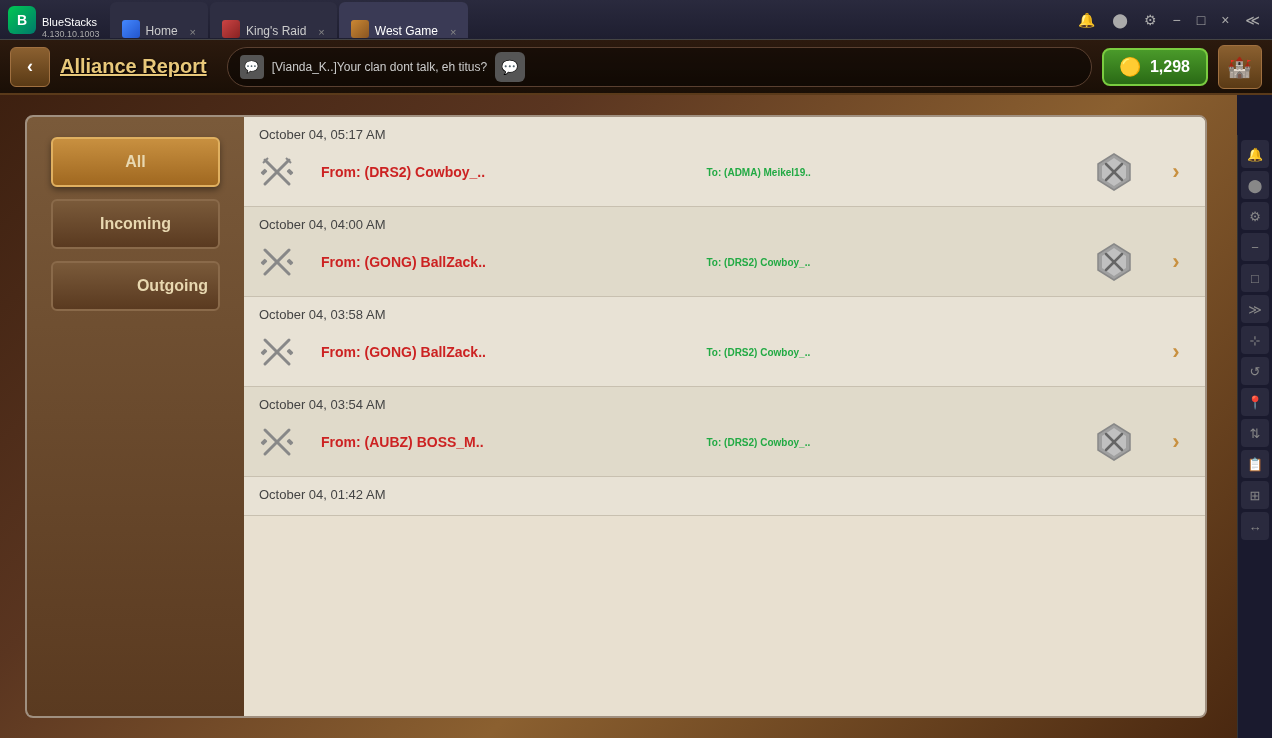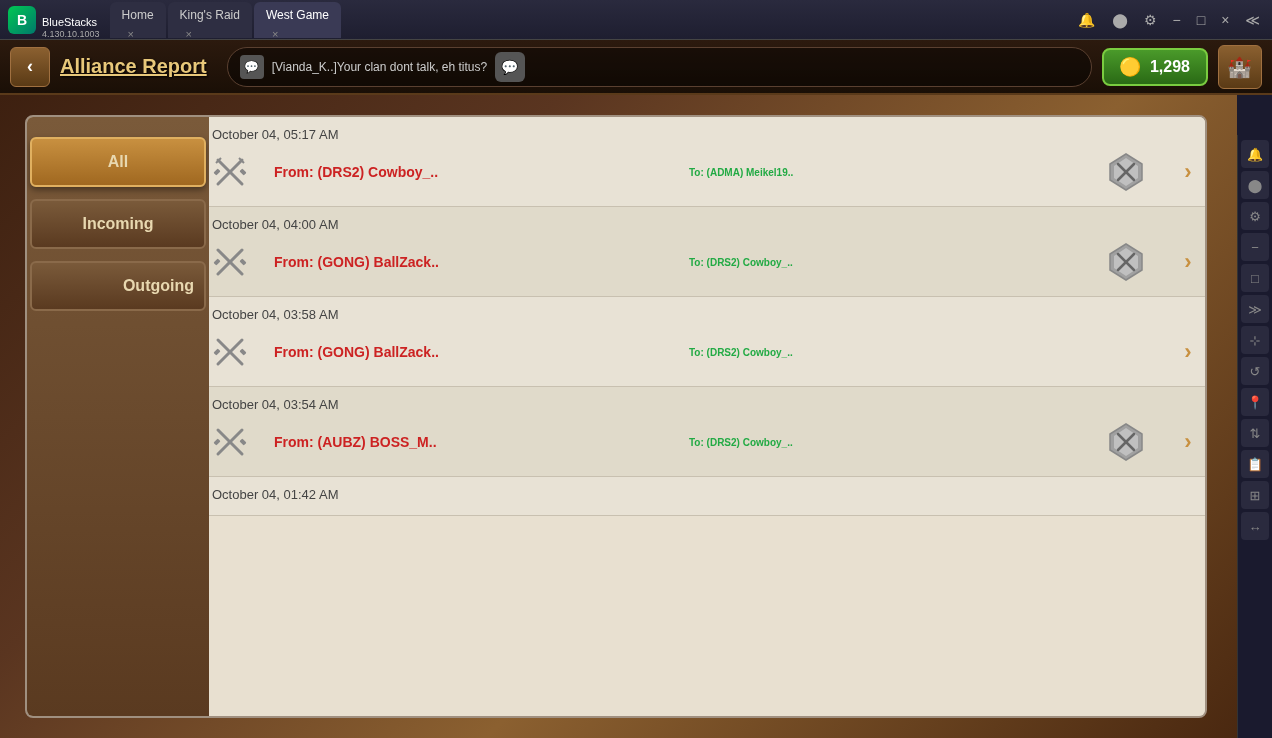--- a/index.html
+++ b/index.html
@@ -40,31 +40,30 @@
 
     .tab-bar {
       display: flex;
       flex: 1;
       align-items: center;
       height: 100%;
       gap: 2px;
     }
     .tab {
       display: flex;
-      align-items: flex-start;
+      align-items: flex-end;
       gap: 6px;
       padding: 0 12px;
       height: 36px;
       background: #2e2e42;
       border-radius: 6px 6px 0 0;
       cursor: pointer;
       color: #ccc;
       font-size: 12px;
       position: relative;
-      flex-direction: column;
     }
     .tab.active {
       background: #3a3a55;
       color: white;
     }
     .tab-icon {
       width: 18px; height: 18px;
       border-radius: 3px;
       display: inline-block;
     }
@@ -220,23 +219,23 @@
       bottom: 20px;
       background: linear-gradient(180deg, #d8d0c0 0%, #c8c0b0 100%);
       border-radius: 8px;
       border: 2px solid #a09080;
       display: flex;
       overflow: hidden;
     }
 
     
     .sidebar {
-      width: 182px;
+      width: 217px;
       background: linear-gradient(180deg, #7a5a3a 0%, #5a3a20 100%);
-      padding: 20px 3px;
+      padding: 20px 24px;
       display: flex;
       flex-direction: column;
       gap: 12px;
       flex-shrink: 0;
     }
     .sidebar-btn {
       width: 100%;
       padding: 14px 10px;
       border-radius: 6px;
       border: none;
@@ -263,21 +262,21 @@
 
     
     .report-list {
       flex: 1;
       background: #e8e0d0;
       overflow-y: auto;
       padding: 0;
     }
     .report-item {
       border-bottom: 1px solid #c8c0b0;
-      padding: 10px 3px 12px;
+      padding: 10px 15px 12px;
       background: #e8e2d5;
       cursor: pointer;
     }
     .report-item:nth-child(even) {
       background: #e0daca;
     }
     .report-timestamp {
       color: #444;
       font-size: 13px;
       margin-bottom: 8px;

